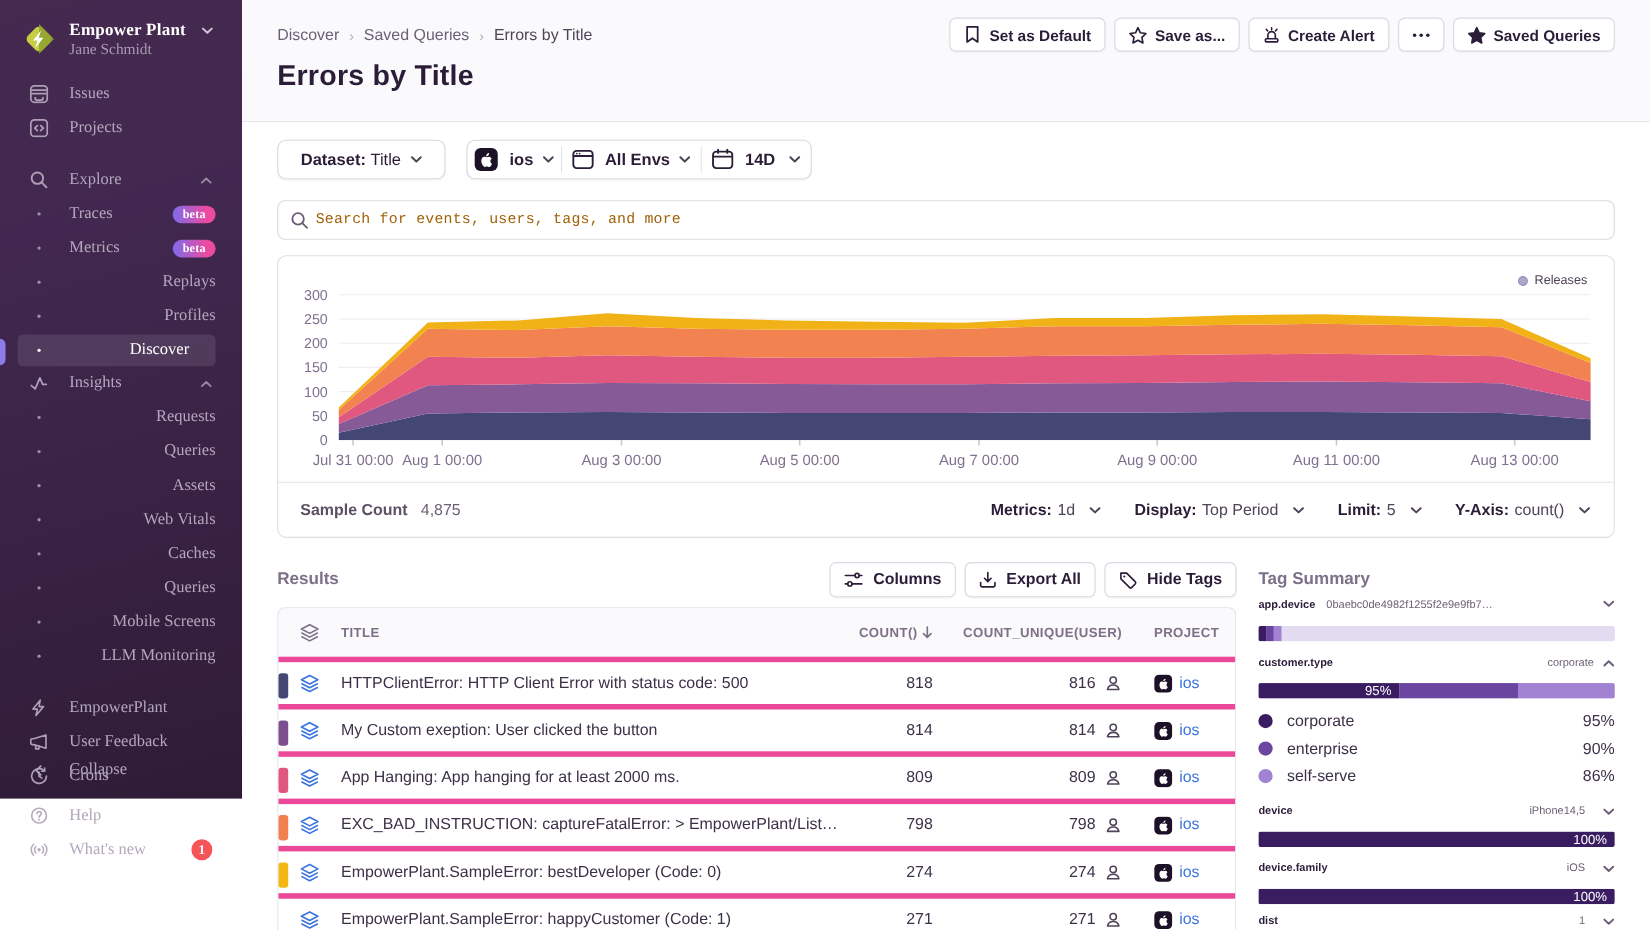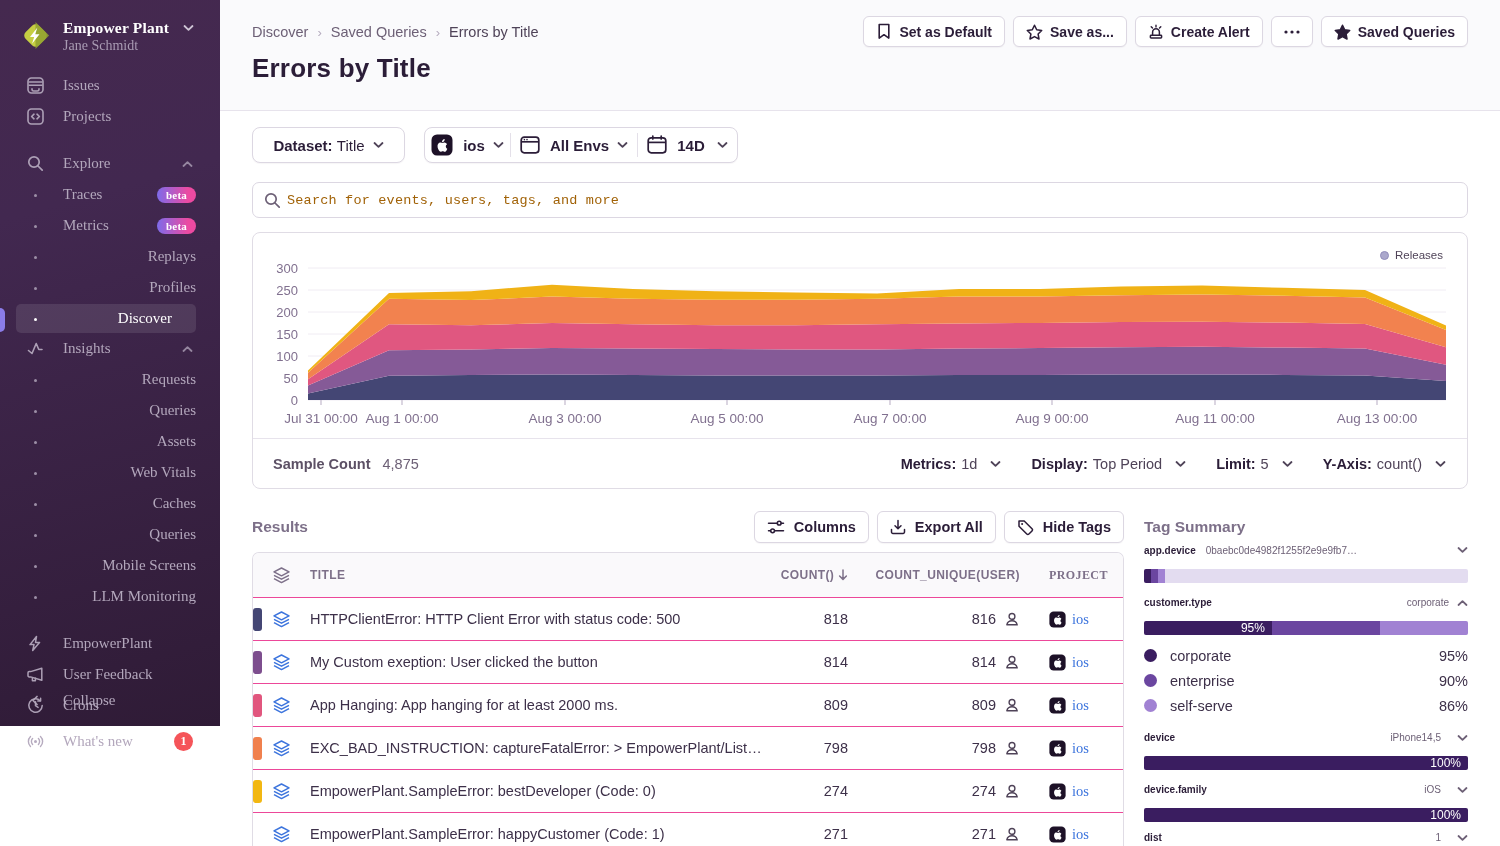--- a/index.html
+++ b/index.html
@@ -75,27 +75,27 @@
 .results-row { margin-top:22px; display:flex; align-items:flex-start; gap:20px; }
 .res-left { width:872px; flex:0 0 872px; }
 .res-head { display:flex; align-items:center; height:32px; }
 .res-title { font-size:15.5px; font-weight:700; color:#7d7089; }
 .res-btns { margin-left:auto; display:flex; gap:8px;border-radius:11px; }
 .btn2 { display:inline-flex; align-items:center; gap:9px; background:#fff; border:1px solid #dcd7e2;
   border-radius:6px; height:32px; padding:0 12px; font-size:14.5px; font-weight:700; color:#2b1d38;
   box-shadow:0 1px 1px rgba(43,29,56,.04); }
 
 .tbl { margin-top:9px; border:1px solid #e0dce5; border-radius:7px 7px 0 0; border-bottom:none; background:#fff; overflow:hidden; }
-.trow { display:flex; align-items:center; height:43px; border-top:1px solid #ec4899; position:relative; font-size:14.5px; color:#3d3049; }
+.trow { display:flex; align-items:center; height:43px; border-top:5px solid #ec4899; position:relative; font-size:14.5px; color:#3d3049; }
 .thead { height:44px; background:#faf9fb; border-top:none; color:#7d7089; font-size:12px; font-weight:700; letter-spacing:.4px; }
 .c-ico { flex:0 0 57px; display:flex; justify-content:center; }
 .c-title { flex:1 1 auto; padding-right:12px; white-space:nowrap; overflow:hidden; }
 .c-count { flex:0 0 93px; text-align:right; padding-right:9px; }
 .c-uniq { flex:0 0 178px; text-align:right; display:flex; align-items:center; justify-content:flex-end; gap:8px; padding-right:15px; }
-.c-proj { flex:0 0 88px; padding-left:14px; display:flex; align-items:center; gap:6px;font-family:Liberation Serif, serif; }
+.c-proj { flex:0 0 88px; padding-left:14px; display:flex; align-items:center; gap:6px; }
 .thead .c-uniq { display:block; padding-right:15px; }
 .rowpill { position:absolute; left:0px; top:10px; width:9px; height:23px; border-radius:3px; }
 .proj-lnk { color:#3c74dd; font-size:14.5px; }
 
 .tags { flex:1 1 auto; }
 .tag-title { font-size:15.5px; font-weight:700; color:#7d7089; height:32px; display:flex; align-items:center; }
 .tag-sec { margin-top:0; }
 .tag-hd { display:flex; align-items:baseline; font-size:10px; height:24px; }
 .tag-hd .k { font-weight:700; color:#2b1d38; }
 .tag-hd .v { margin-left:auto; color:#6d6076; display:flex; align-items:center; gap:8px; }
@@ -237,20 +237,28 @@
       </div>
 <div class="nav-item">
         <svg class="nic" width="17" height="17" viewBox="0 0 17 17" fill="none">
           <path d="M15.2 8.5a6.7 6.7 0 1 1-2-4.8" stroke="#b3a7bc" stroke-width="1.5" stroke-linecap="round"></path>
           <path d="M13.6 1.3v2.8h-2.8" stroke="#b3a7bc" stroke-width="1.5" stroke-linecap="round" stroke-linejoin="round"></path>
           <path d="M8.5 4.8v3.9l2.6 1.7" stroke="#b3a7bc" stroke-width="1.5" stroke-linecap="round"></path>
         </svg>
         <span class="lbl">Crons</span>
       </div>
 <div class="nav-gap" style="height:5px"></div>
+<div class="nav-item">
+        <svg class="nic" width="17" height="17" viewBox="0 0 17 17" fill="none">
+          <circle cx="8.5" cy="8.5" r="6.7" stroke="#b3a7bc" stroke-width="1.5"></circle>
+          <path d="M6.6 6.7c.2-2.4 3.8-2.4 4 0 .1 1.3-1.1 1.6-2 2.3v1" stroke="#b3a7bc" stroke-width="1.5" stroke-linecap="round"></path>
+          <circle cx="8.5" cy="12.2" r=".9" fill="#b3a7bc"></circle>
+        </svg>
+        <span class="lbl">Help</span>
+      </div>
 <div class="nav-item">
         <svg class="nic" width="17" height="17" viewBox="0 0 17 17" fill="none">
           <circle cx="8.5" cy="8.5" r="1.5" fill="#b3a7bc"></circle>
           <path d="M5.6 11.4a4.1 4.1 0 0 1 0-5.8M11.4 5.6a4.1 4.1 0 0 1 0 5.8" stroke="#b3a7bc" stroke-width="1.4" stroke-linecap="round"></path>
           <path d="M3.5 13.5a7 7 0 0 1 0-10M13.5 3.5a7 7 0 0 1 0 10" stroke="#b3a7bc" stroke-width="1.4" stroke-linecap="round"></path>
         </svg>
         <span class="lbl">What's new</span>
         <span class="badge-red">1</span>
       </div>
 </div>

